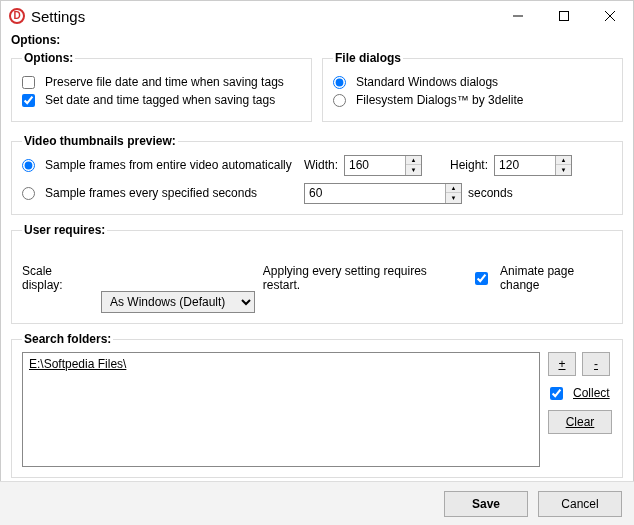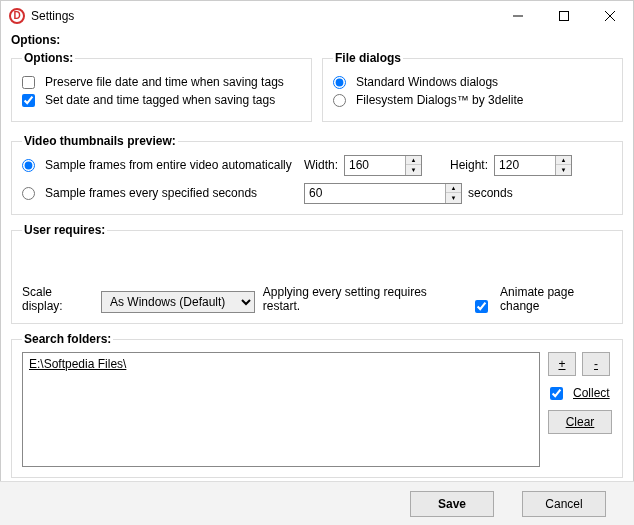--- a/index.html
+++ b/index.html
@@ -27,21 +27,21 @@
     border-radius: 50%;
     border: 2px solid #d32f2f;
     position: relative;
     margin-right: 6px;
     display:flex;align-items:center;justify-content:center;
   }
   .titlebar .app-icon::after{
     content:"D"; color:#d32f2f; font-weight:bold; font-size:10px;
     position:relative; top:-1px;
   }
-  .titlebar .title { font-size: 12px; }
+  .titlebar .title { font-size: 15px; }
   .titlebar .spacer { flex: 1; }
   .winbtn {
     width: 46px; height: 30px;
     display: flex; align-items: center; justify-content: center;
     font-family: "Segoe MDL2 Assets", sans-serif;
   }
   .winbtn svg { width:10px; height:10px; stroke:#000; stroke-width:1; fill:none; }
   .closebtn svg { width:10px; height:10px; }
   
   .content {
@@ -132,24 +132,24 @@
   }
   button.winbutton.small { width: 28px; padding:0; }
   button.winbutton.wide { width: 64px; }
   .footer {
     position: absolute;
     bottom: 0; left: 0; right: 0;
     height: 44px;
     border-top: 1px solid #ddd;
     background: #f3f3f3;
     display: flex; align-items: center; justify-content: flex-end;
-    padding: 0 28px; gap: 28px;
+    padding: 0 12px; gap: 10px;
   }
   .footer button.winbutton { width: 84px; height:26px; }
-  .ui-row{display:flex;align-items:flex-end;gap:8px;}
+  .ui-row{display:flex;align-items:center;gap:8px;}
   .video-grid{display:grid;grid-template-columns:270px 1fr;gap:6px 12px;align-items:center;}
   .search-wrap{display:flex;text-decoration:underline;}
   .search-left{flex:1;}
 </style>
 </head>
 <body>
 
 <div class="titlebar">
   <div class="app-icon"></div>
   <div class="title">Settings</div>

